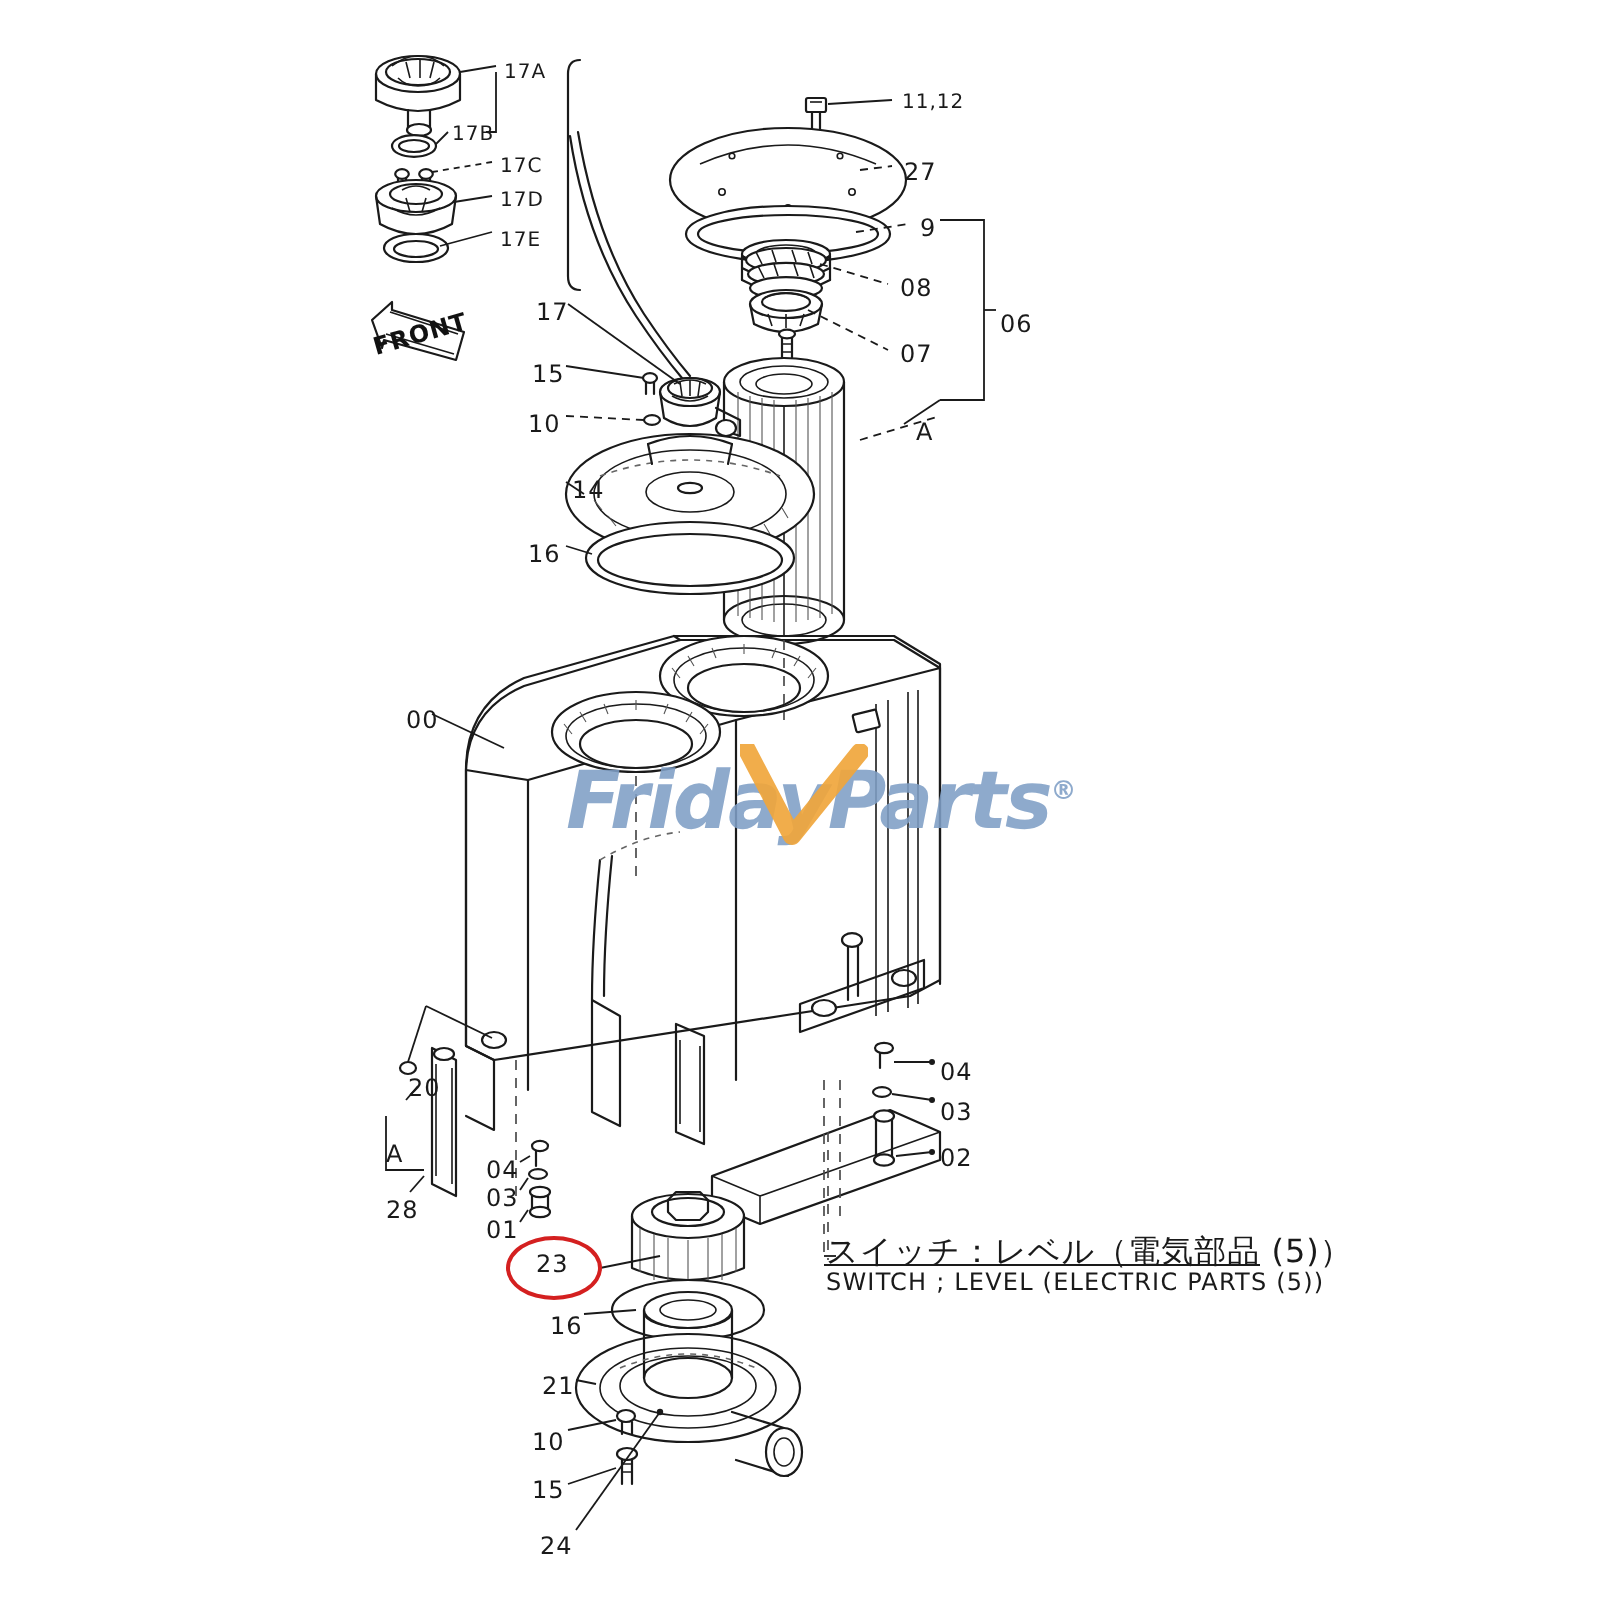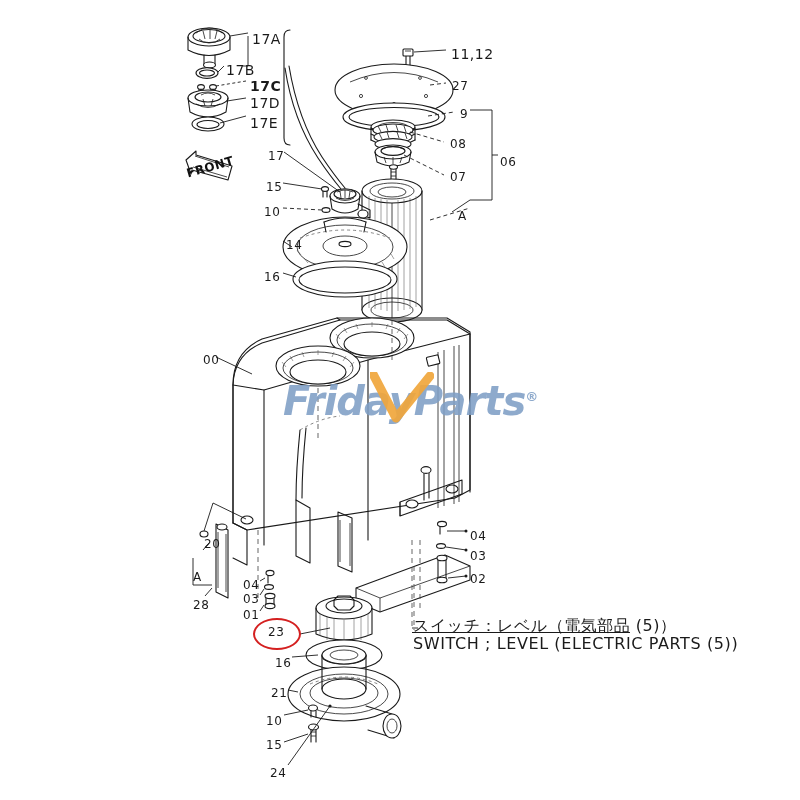--- a/index.html
+++ b/index.html
@@ -7,25 +7,25 @@
   #sheet{position:relative;width:800px;height:800px;background:#fff;}
   #svgroot{position:absolute;left:0;top:0;width:800px;height:800px;}
   .wm{position:absolute;left:0;top:0;width:772px;height:800px;pointer-events:none;}
   .wm-text{position:absolute;left:283px;top:378px;font-family:"DejaVu Sans",sans-serif;
      font-style:italic;font-weight:bold;font-size:40px;letter-spacing:-1px;
      color:#7f9fc6;opacity:.88;white-space:nowrap;}
   .wm-reg{font-size:13px;vertical-align:super;font-weight:bold;}
   .wm-swoosh{position:absolute;left:370px;top:372px;width:64px;height:58px;}
   .cap{position:absolute;font-family:"DejaVu Sans",sans-serif;color:#1a1a1a;white-space:nowrap;}
   .cap-jp{left:413px;top:616px;font-size:16px;letter-spacing:.5px;}
-  .cap-en{left:413px;top:634px;font-size:16px;letter-spacing:.6px;}
+  .cap-en{left:413px;top:634px;font-size:12px;letter-spacing:.6px;}
   .cap-rule{position:absolute;left:412px;top:632px;width:218px;height:1px;background:#1a1a1a;}
   .lbl{position:absolute;font-family:"DejaVu Sans",sans-serif;font-size:12px;color:#1a1a1a;
        letter-spacing:.5px;white-space:nowrap;}
-  .lbl.sm{font-size:14px;}
+  .lbl.sm{font-size:10px;}
   .fronttxt{position:absolute;left:186px;top:160px;font-family:"DejaVu Sans",sans-serif;
      font-weight:bold;font-size:12px;color:#111;transform:rotate(-16deg);letter-spacing:.5px;}
   .hl{position:absolute;left:253px;top:618px;width:48px;height:32px;border:2.6px solid #d42020;
       border-radius:50%;box-sizing:border-box;}
 </style>
 </head>
 <body>
 
 <div id="sheet">
 
@@ -374,21 +374,21 @@
     <svg class="wm-swoosh" viewBox="0 0 64 58">
       <path d="M3 2 L26 46 L60 4" fill="none" stroke="#f0a63c" stroke-width="9" stroke-linecap="round" stroke-linejoin="round" opacity=".92"></path>
     </svg>
   </div>
 
   <div class="hl"></div>
 
   <div id="callouts">
       <div class="lbl sm" style="left: 252px; top: 31px;">17A</div>
       <div class="lbl sm" style="left: 226px; top: 62px;">17B</div>
-      <div class="lbl sm" style="left: 250px; top: 78px; font-weight: bold;">17C</div>
+      <div class="lbl sm" style="left: 250px; top: 78px;">17C</div>
       <div class="lbl sm" style="left: 250px; top: 95px;">17D</div>
       <div class="lbl sm" style="left: 250px; top: 115px;">17E</div>
       <div class="lbl sm" style="left: 451px; top: 46px;">11,12</div>
       <div class="lbl" style="left: 452px; top: 79px;">27</div>
       <div class="lbl" style="left: 460px; top: 107px;">9</div>
       <div class="lbl" style="left: 450px; top: 137px;">08</div>
       <div class="lbl" style="left: 450px; top: 170px;">07</div>
       <div class="lbl" style="left: 500px; top: 155px;">06</div>
       <div class="lbl" style="left: 458px; top: 209px;">A</div>
       <div class="lbl" style="left: 268px; top: 149px;">17</div>

